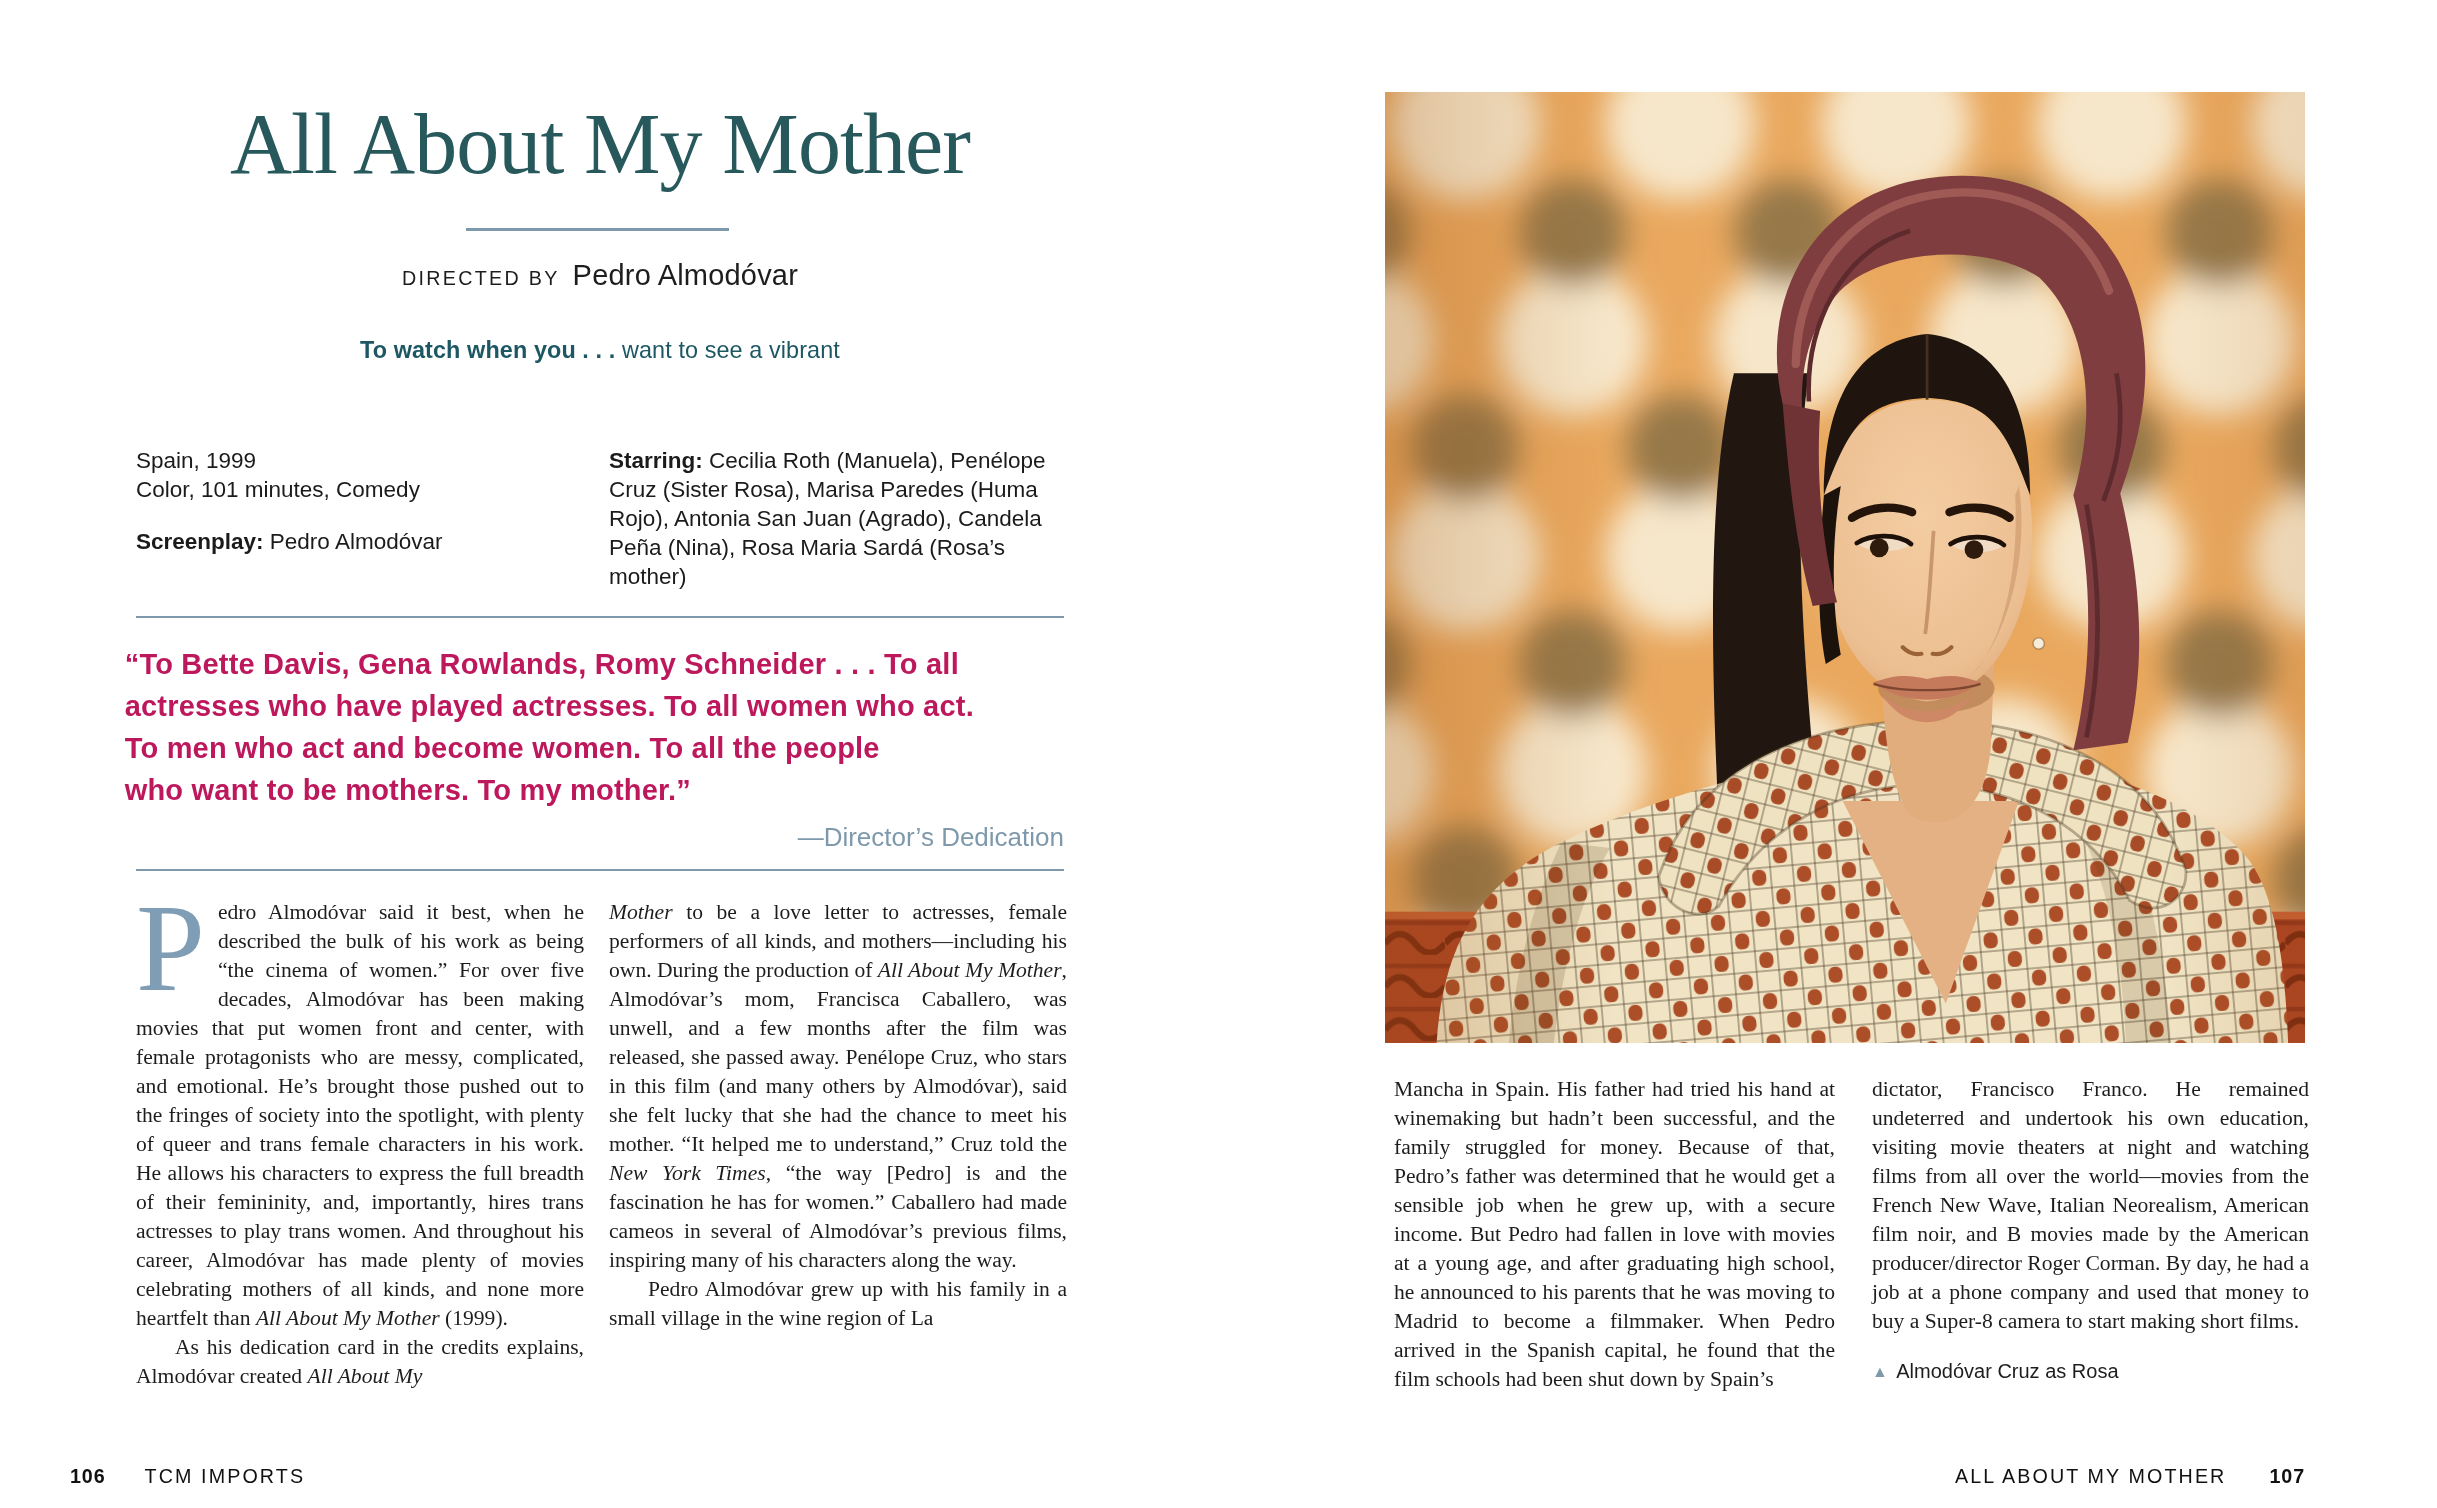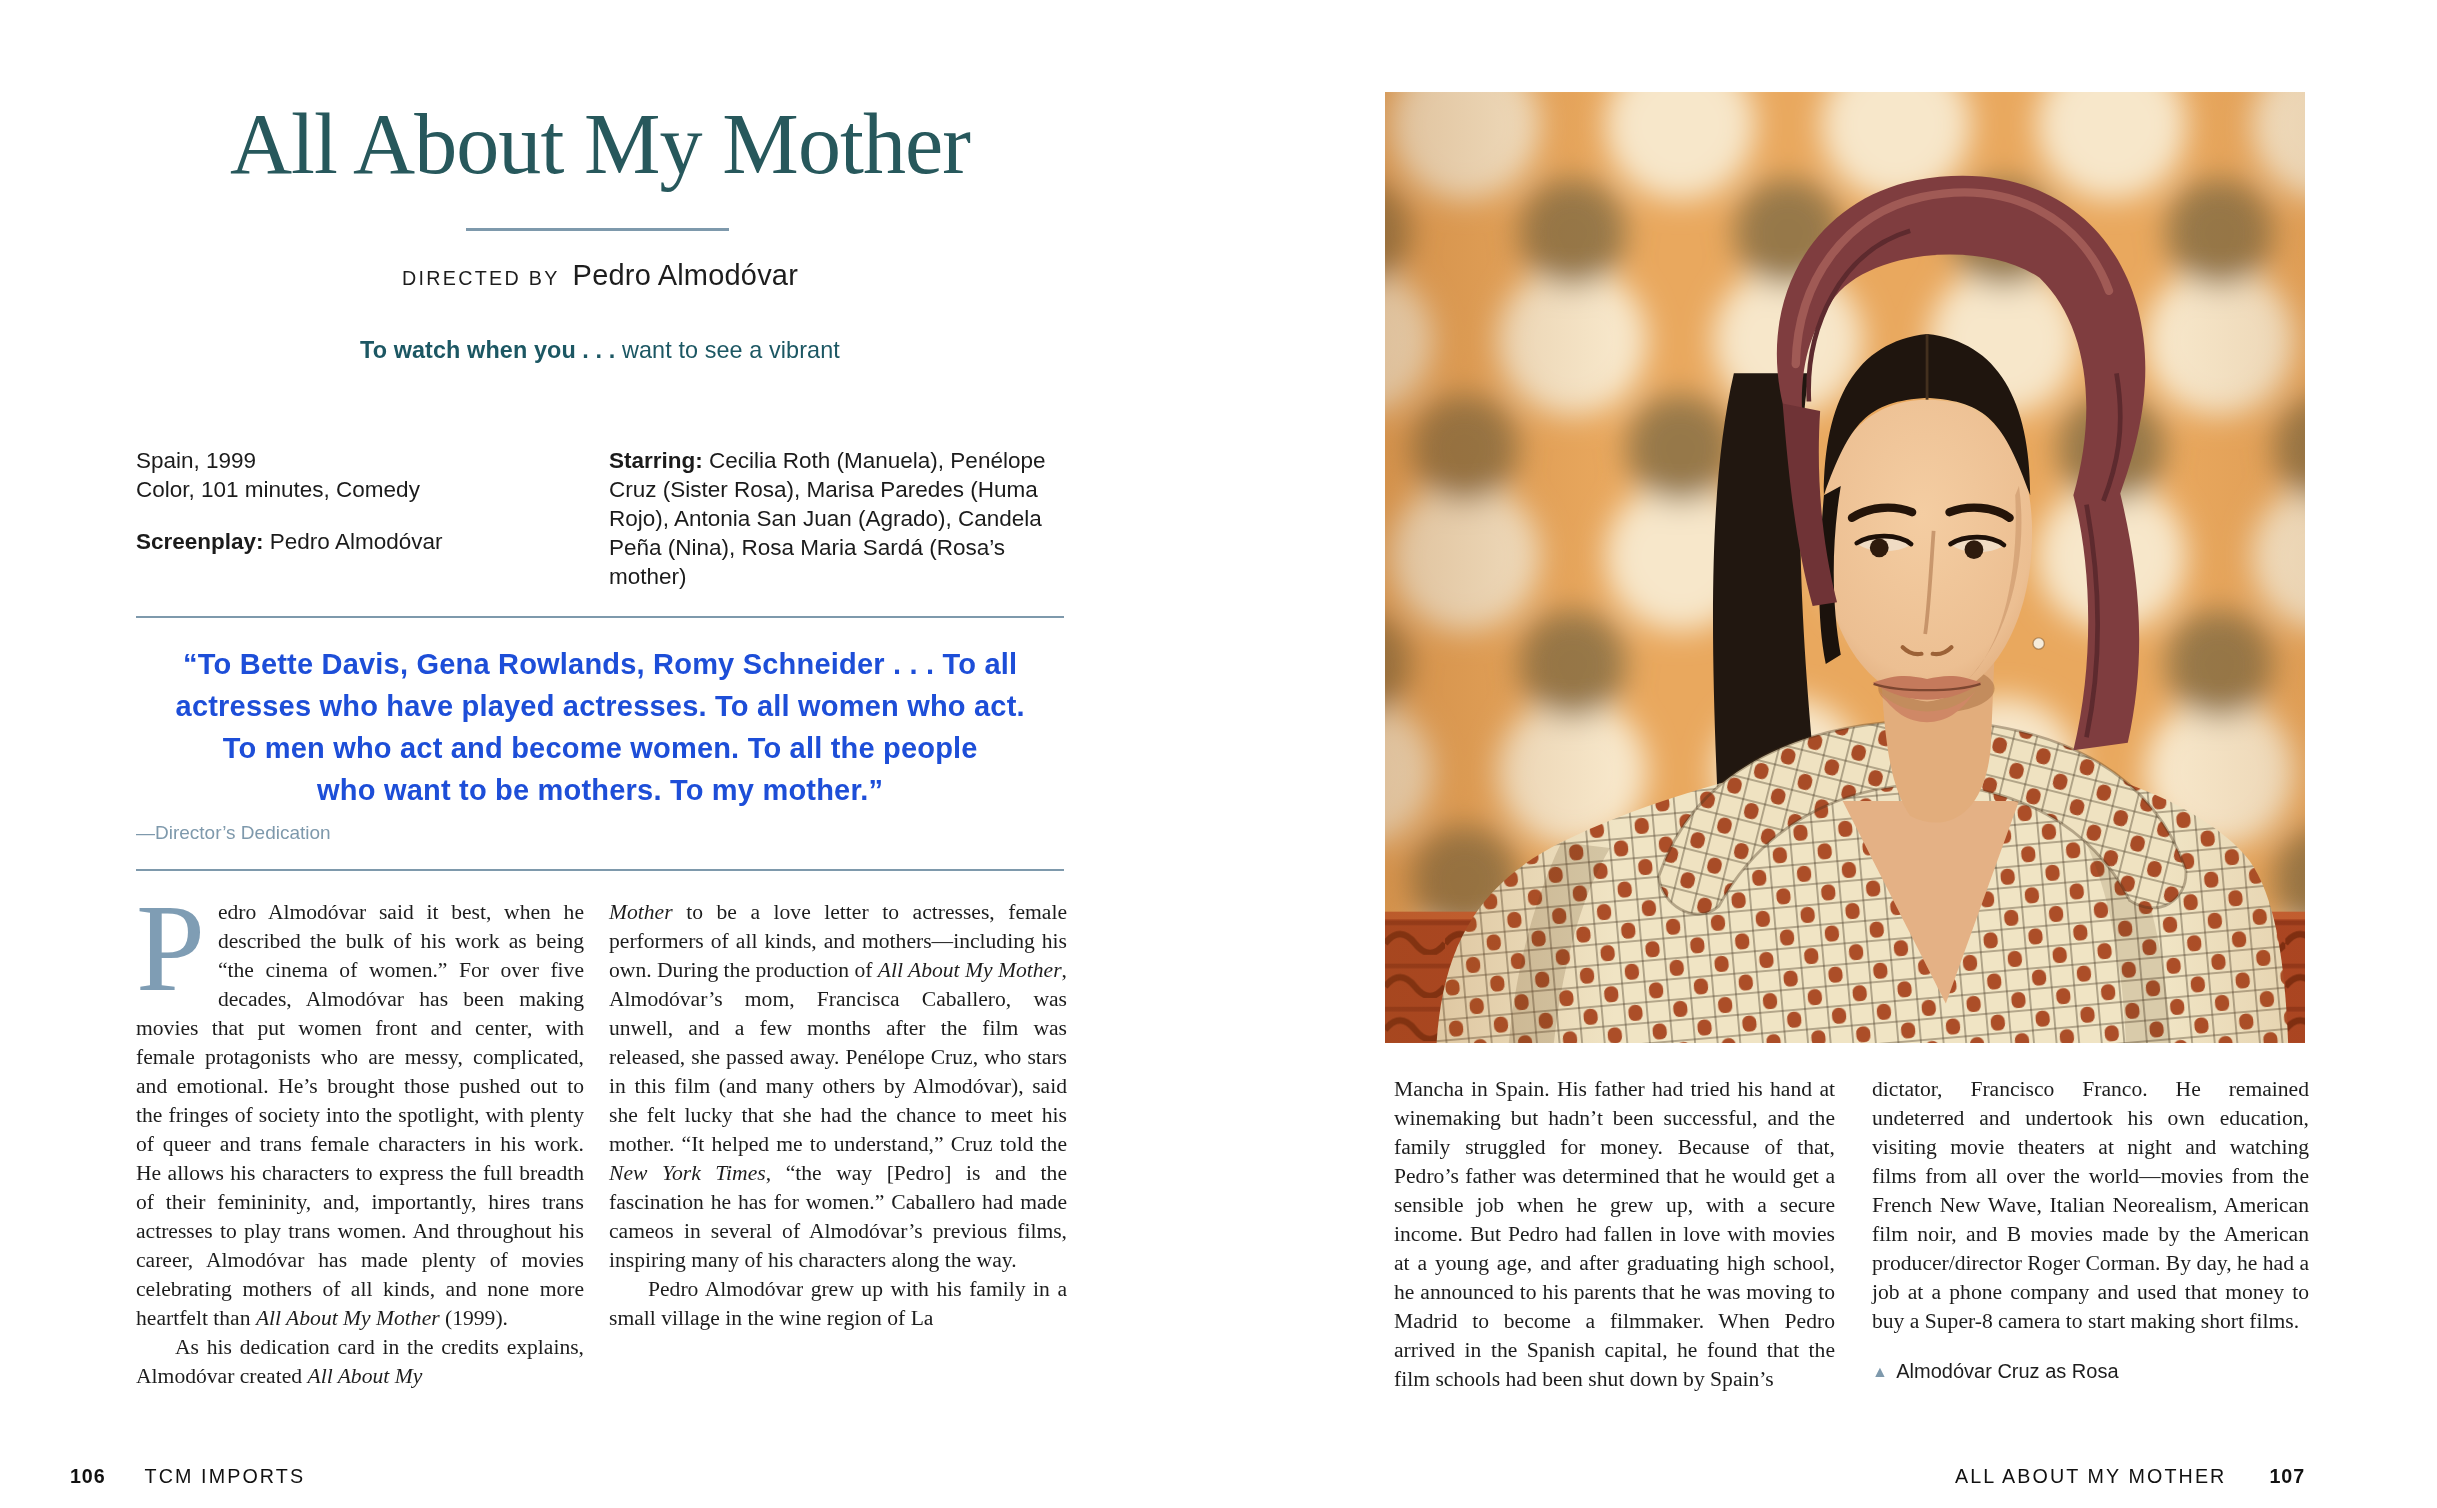--- a/index.html
+++ b/index.html
@@ -29,26 +29,26 @@
   .tagline b{font-weight:700;}
   .meta{position:absolute;top:446px;font-size:22.5px;line-height:29px;color:#1b1b1b;}
   .meta-left{left:0;width:403px;}
   .meta-right{left:473px;width:455px;}
   .meta .gap{height:22.5px;}
   .meta b{font-weight:700;}
   .rule{position:absolute;left:0;width:928px;height:2.3px;background:#7e99ac;}
   .rule-1{top:616px;}
   .rule-2{top:869px;}
   .quote{
-    position:absolute;left:-11.3px;top:643px;width:951px;text-align:center;
-    color:#1d4ed8;font-weight:700;font-size:29px;line-height:42px;letter-spacing:0.2px;
+    position:absolute;left:-11.3px;top:643px;width:951px;text-align:left;
+    color:#be185d;font-weight:700;font-size:29px;line-height:42px;letter-spacing:0.2px;
   }
   .quote-attr{
-    position:absolute;left:0;top:822px;width:928px;text-align:left;
-    color:#7e99ac;font-size:19px;font-weight:400;
+    position:absolute;left:0;top:822px;width:928px;text-align:right;
+    color:#7e99ac;font-size:26px;font-weight:400;
   }
   
   .body-col{
     position:absolute;font-family:"Liberation Serif", serif;font-size:21.6px;line-height:29px;
     color:#1d1d1d;text-align:justify;
   }
   .body-col p{margin:0;}
   .body-col p.ind{text-indent:39px;}
   .it{font-style:italic;}
   .dropcap{

